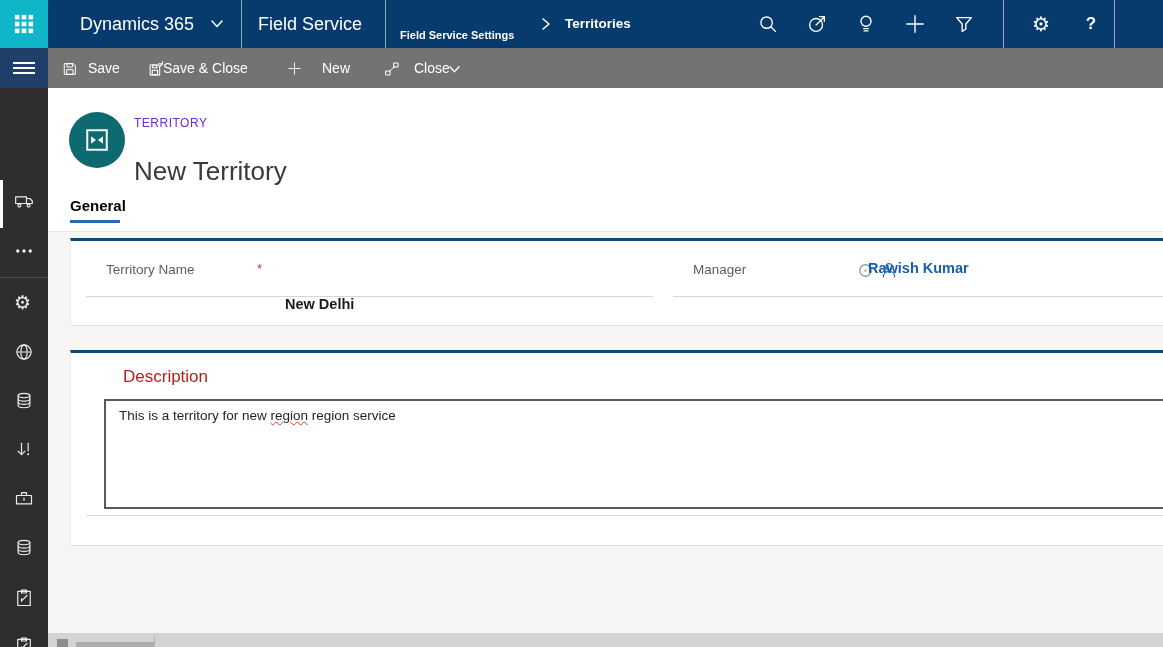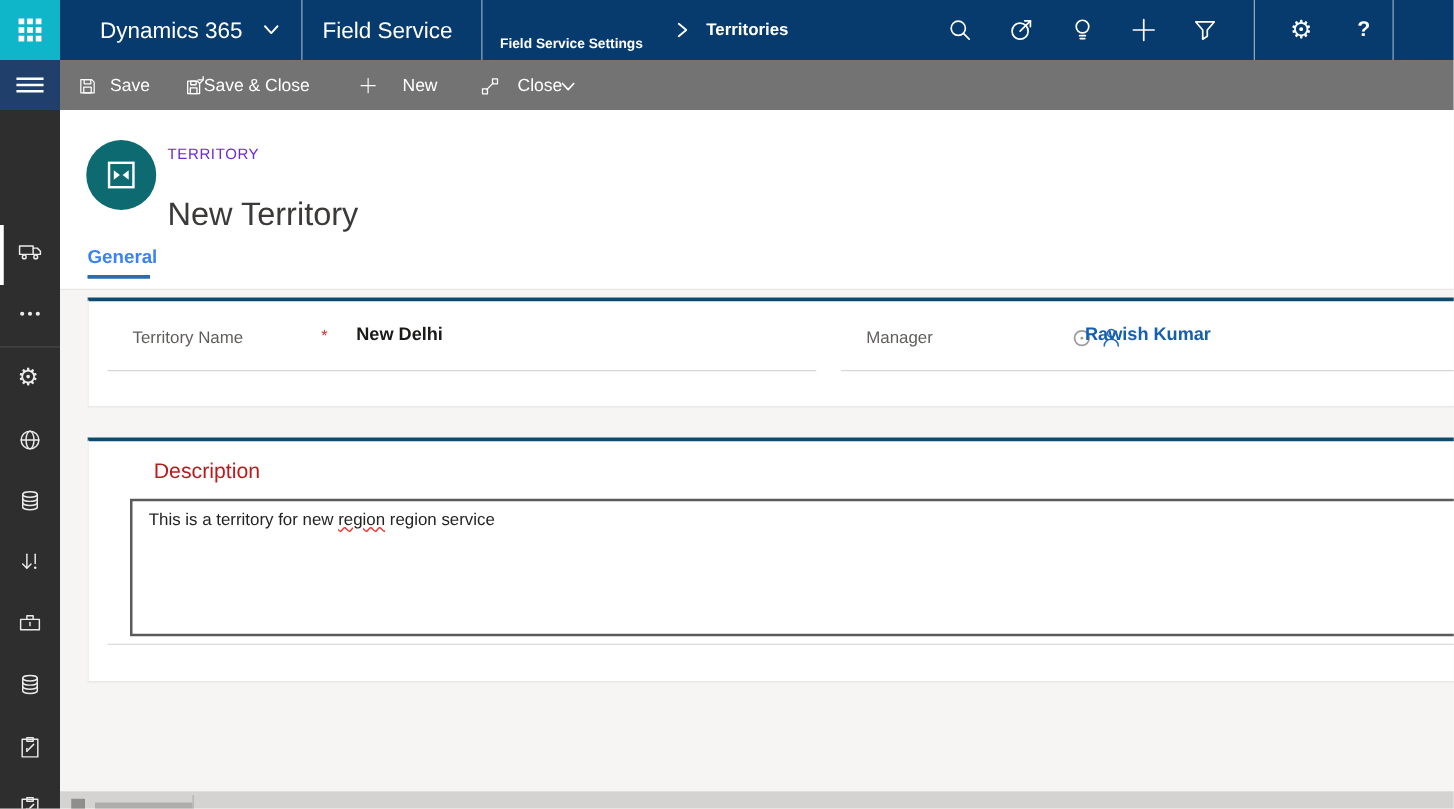--- a/index.html
+++ b/index.html
@@ -36,30 +36,30 @@
   .side-btn{left:14px;width:20px;height:20px;cursor:pointer;}
   #side-sep{left:0;top:189px;width:48px;height:1px;background:#474747;}
   .side-glyph{color:#ececec;font-size:19px;line-height:20px;text-align:center;width:20px;}
 
   
   #content-gray{left:48px;top:232px;width:1115px;height:401px;background:#f6f5f4;}
   #tabrow-border{left:48px;top:231px;width:1115px;height:1px;background:#e8e6e4;}
   #avatar{left:69px;top:112px;width:56px;height:56px;border-radius:50%;background:#0d6a70;display:flex;align-items:center;justify-content:center;}
   #entity-label{left:134px;top:116px;font-size:12px;letter-spacing:.5px;color:#6d28d9;}
   #page-title{left:134px;top:132px;font-size:26px;color:#3b3a39;margin-top:24px;}
-  #tab-general{left:70px;top:197px;font-size:15px;font-weight:700;color:#3b82f6;cursor:pointer;}
+  #tab-general{left:70px;top:197px;font-size:15px;font-weight:700;color:#000000;cursor:pointer;}
   #tab-underline{left:70px;top:220px;width:50px;height:3px;background:#2a6cb3;}
 
   .card{background:#fff;border-top:3px solid #0c4a6e;border-left:1px solid #ececea;border-bottom:1px solid #e3e1df;}
   #card1{left:70px;top:238px;width:1093px;height:84px;}
   #card2{left:70px;top:350px;width:1093px;height:192px;}
   .fld-label{font-size:13.5px;color:#605e5c;white-space:nowrap;}
   .fld-underline{height:1px;background:#d8d6d4;}
   #tn-required{color:#d4332b;font-size:13px;}
-  #tn-value{font-size:14.5px;font-weight:700;color:#1b1a19;}
+  #tn-value{font-size:14.5px;font-weight:700;color:#1b1a19;margin-top:36px;}
   #mgr-link{font-size:14.5px;font-weight:700;color:#155fb0;cursor:pointer;white-space:nowrap;}
 
   #desc-heading{left:35px;top:14px;font-size:17px;color:#b91c1c;margin-left:17px;}
   #desc-box{left:33px;top:46px;width:1058px;height:106px;border:2px solid #5a5a5a;background:#fff;cursor:text;}
   #desc-text{padding:6px 13px;font-size:13.5px;color:#252423;line-height:1.4;}
   #desc-misspelled{text-decoration:underline;text-decoration-style:wavy;text-decoration-color:#e33;text-decoration-thickness:1px;}
   #desc-underline{left:15px;top:162px;width:1078px;height:1px;background:#dedcda;}
 
   
   #footer{left:48px;top:633px;width:1115px;height:14px;background:#d4d3d1;}

